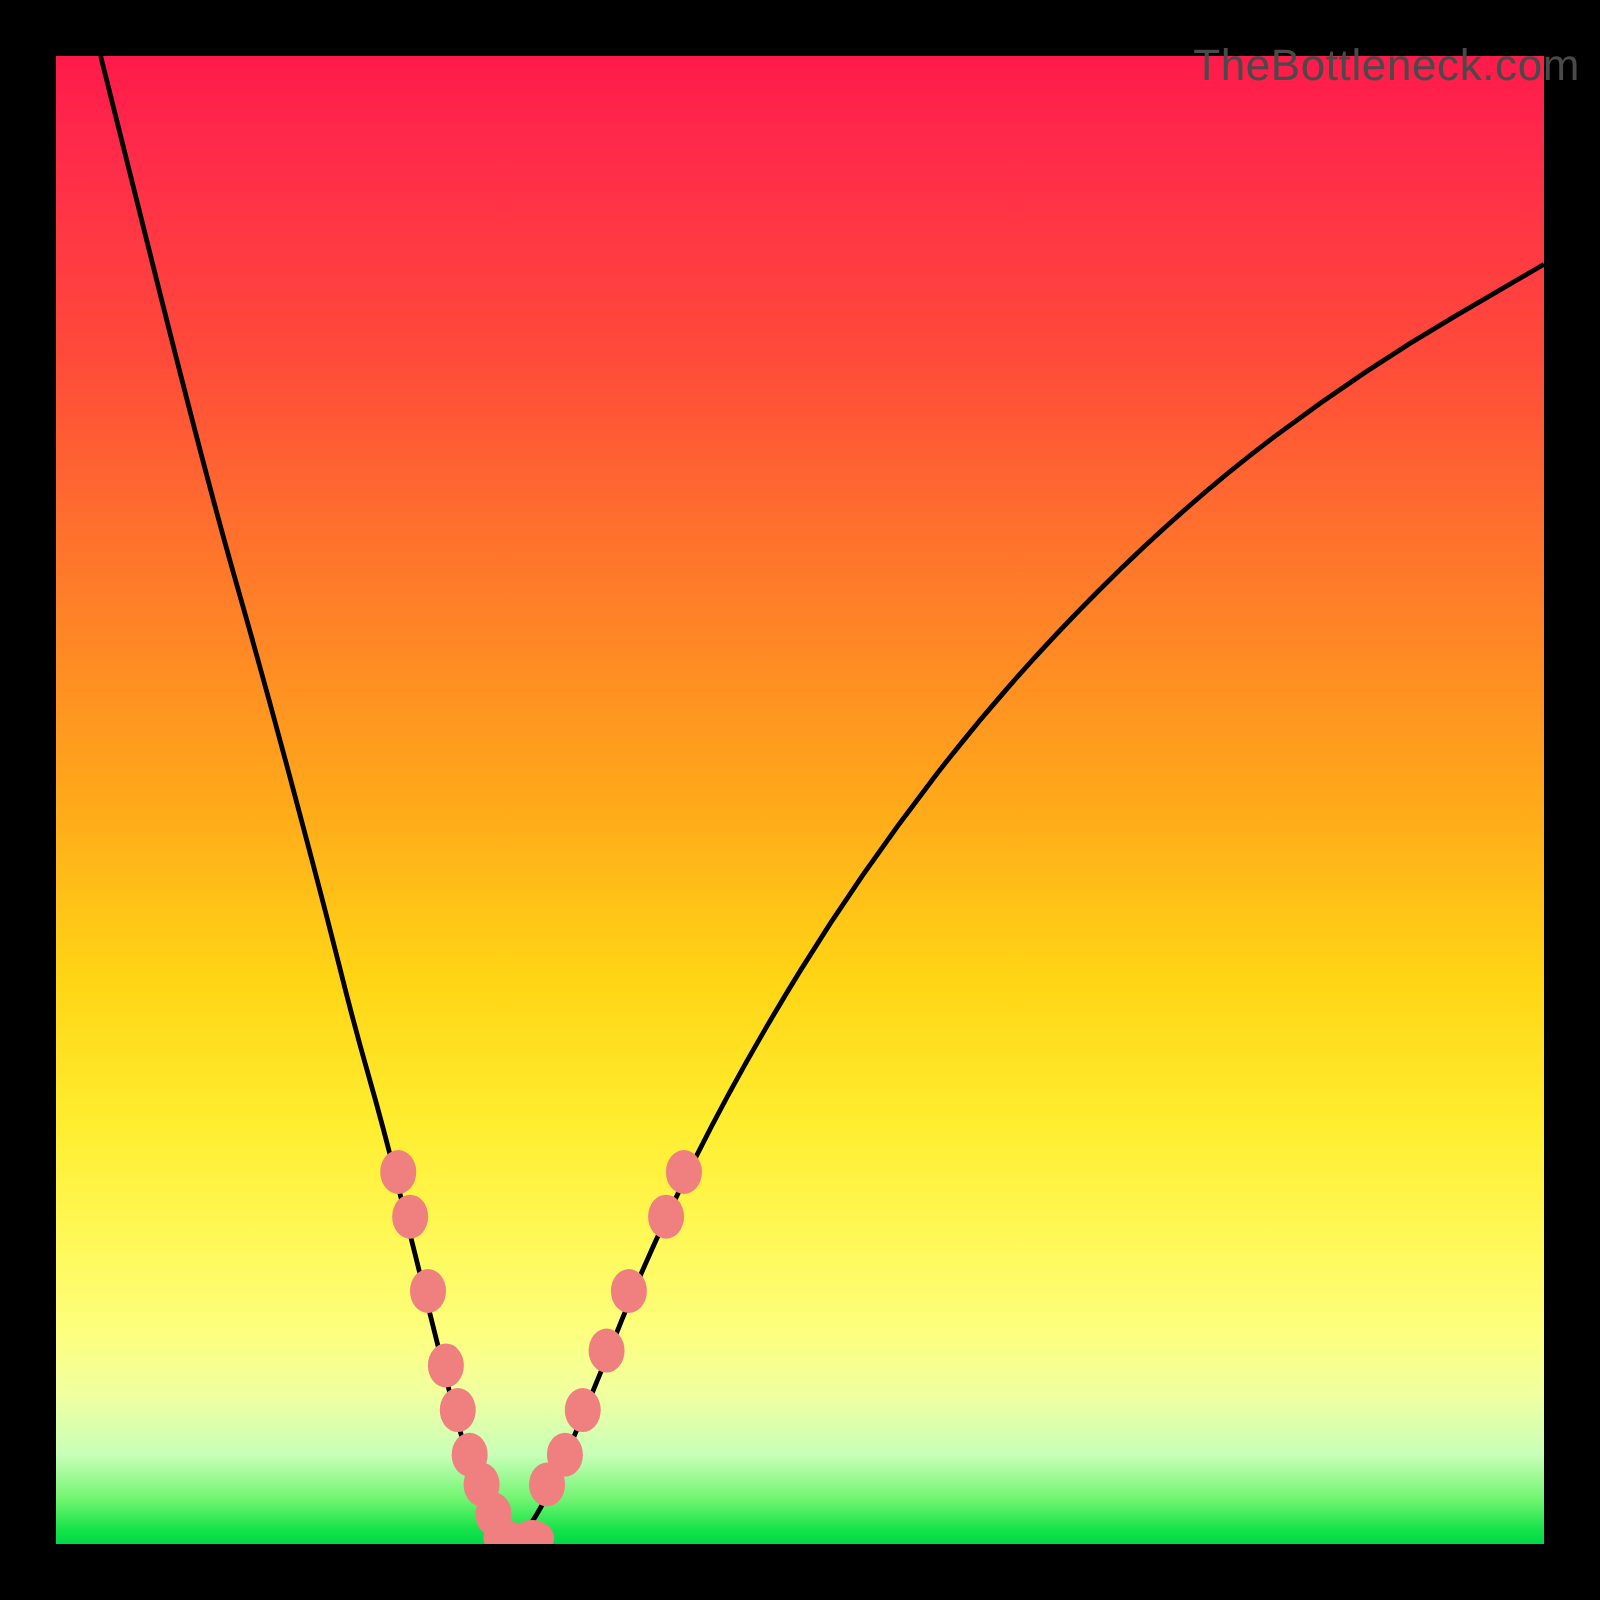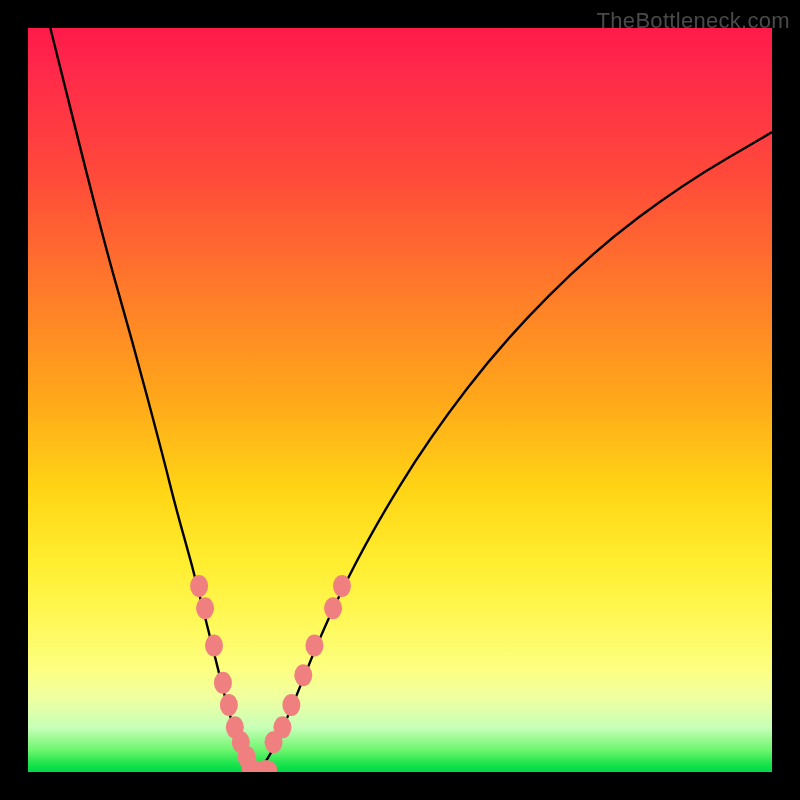--- a/index.html
+++ b/index.html
@@ -28,21 +28,21 @@
       #fff95a 80%,
       #fdff80 86%,
       #f0ffa0 90%,
       #c8ffb8 94%,
       #70f570 97%,
       #17e34a 99%,
       #00d848 100%);
   }
   .watermark {
     position: absolute;
-    top: 8px;
+    top: 20px;
     right: 10px;
     color: #4a4a4a;
     font-size: 22px;
     letter-spacing: 0.3px;
     z-index: 10;
   }
   svg.curves {
     position: absolute;
     left: 0;
     top: 0;

